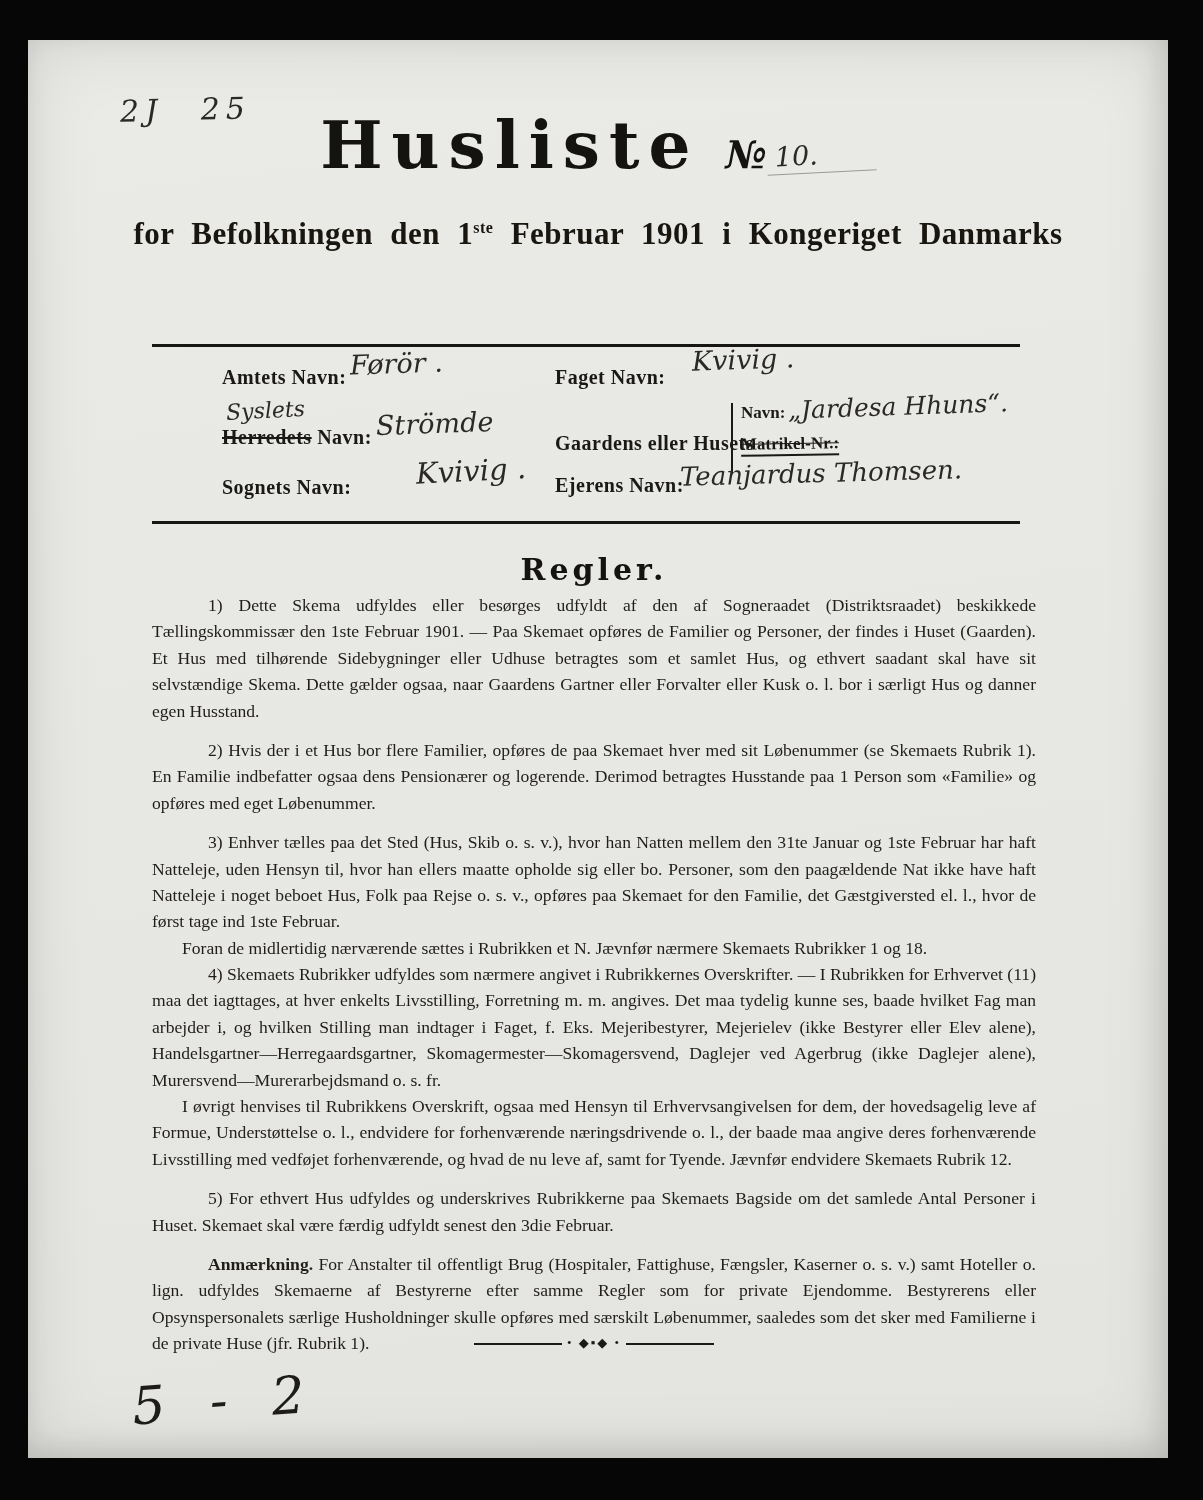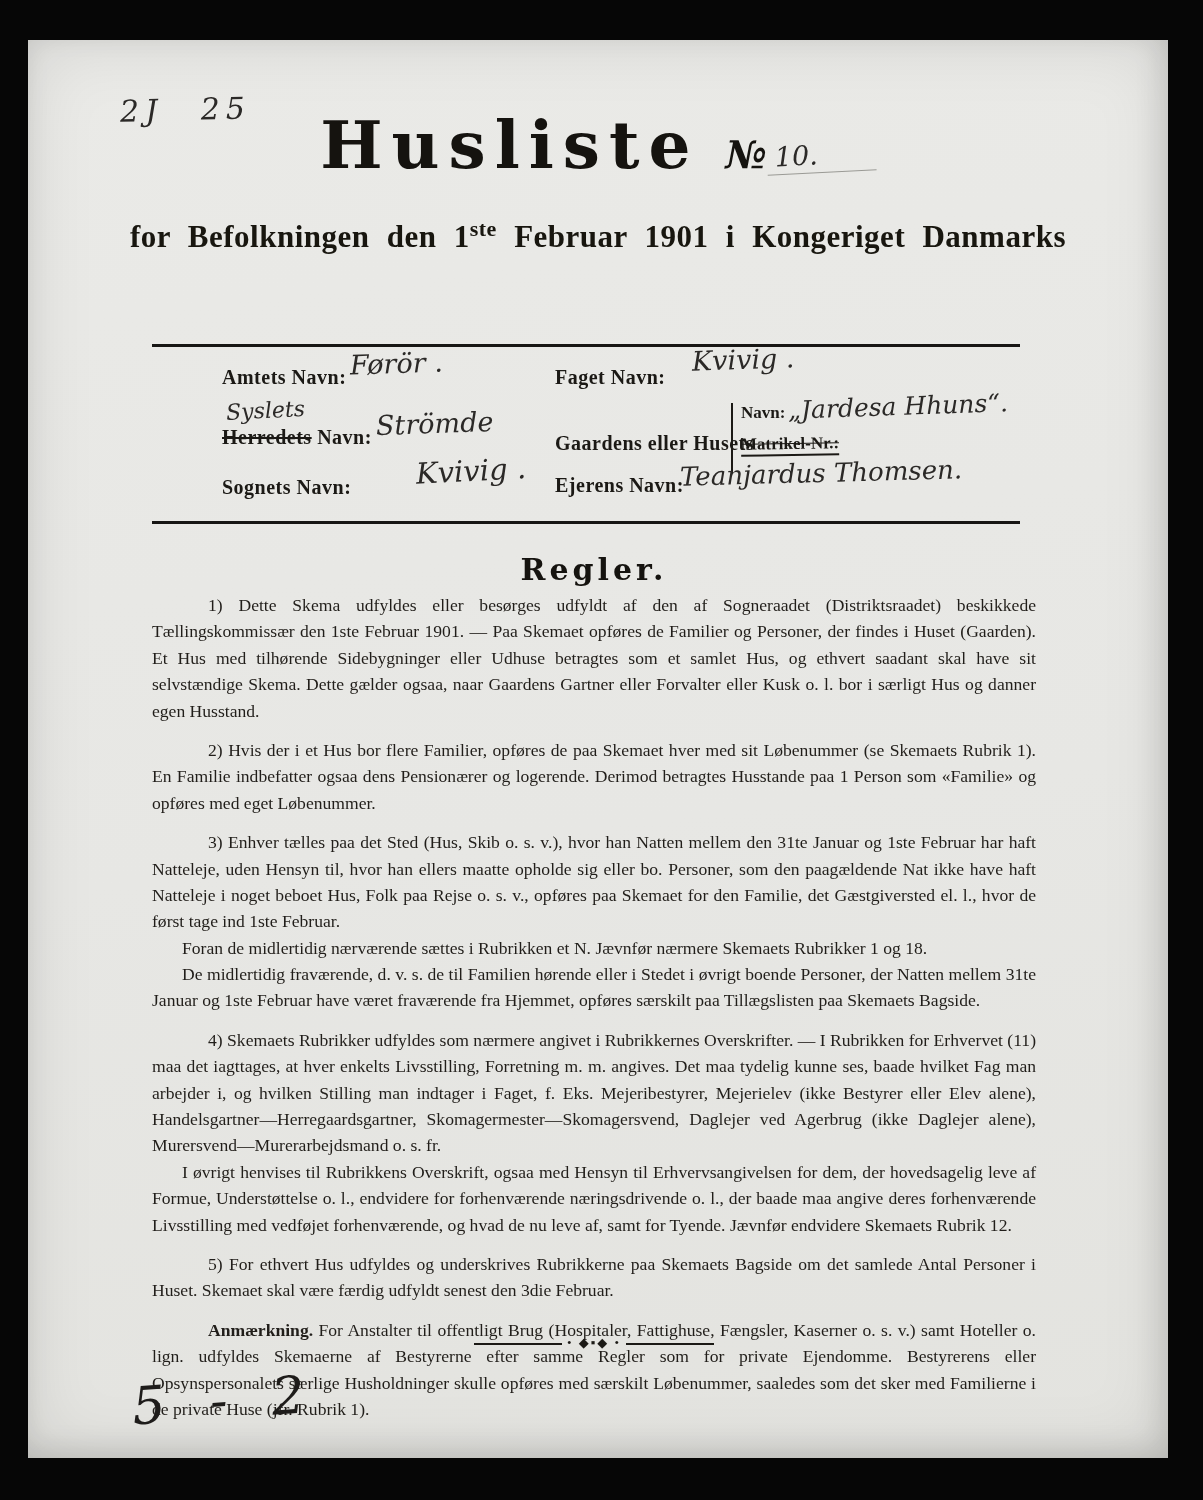--- a/index.html
+++ b/index.html
@@ -36,21 +36,21 @@
   }
   .title-number{
     display:inline-block;font-size:27px;min-width:95px;text-align:left;
     border-bottom:1px solid #9a9a95;transform:rotate(-3deg) translateY(-4px);
     padding:0 6px 2px 8px;
   }
   .subtitle{
     position:absolute;left:0;top:176px;width:100%;text-align:center;
     font-size:31px;font-weight:bold;color:#18160f;word-spacing:9px;letter-spacing:.5px;
   }
-  .subtitle sup{font-size:22px;vertical-align:super;}
+  .subtitle sup{font-size:16px;vertical-align:super;}
   .region{
     position:absolute;left:0;top:245px;width:100%;text-align:center;
     font-size:28px;font-weight:bold;letter-spacing:1px;color:#15130f;
   }
   .rule{
     position:absolute;left:124px;width:868px;height:3px;background:#171614;
   }
   .rule-1{top:304px;}
   .rule-2{top:481px;}
   .label{
@@ -137,21 +137,20 @@
 
   <div class="rule rule-2"></div>
 
   <div class="regler-head">Regler.</div>
 
   <div class="rules-text">
     <p class="p-num">1) Dette Skema udfyldes eller besørges udfyldt af den af Sogneraadet (Distriktsraadet) beskikkede Tællingskommissær den 1ste Februar 1901. — Paa Skemaet opføres de Familier og Personer, der findes i Huset (Gaarden).  Et Hus med tilhørende Sidebygninger eller Udhuse betragtes som et samlet Hus, og ethvert saadant skal have sit selvstændige Skema.  Dette gælder ogsaa, naar Gaardens Gartner eller Forvalter eller Kusk o. l. bor i særligt Hus og danner egen Husstand.</p>
     <p class="p-num">2) Hvis der i et Hus bor flere Familier, opføres de paa Skemaet hver med sit Løbenummer (se Skemaets Rubrik 1). En Familie indbefatter ogsaa dens Pensionærer og logerende.  Derimod betragtes Husstande paa 1 Person som «Familie» og opføres med eget Løbenummer.</p>
     <p class="p-num tight">3) Enhver tælles paa det Sted (Hus, Skib o. s. v.), hvor han Natten mellem den 31te Januar og 1ste Februar har haft Natteleje, uden Hensyn til, hvor han ellers maatte opholde sig eller bo.  Personer, som den paagældende Nat ikke have haft Natteleje i noget beboet Hus, Folk paa Rejse o. s. v., opføres paa Skemaet for den Familie, det Gæstgiversted el. l., hvor de først tage ind 1ste Februar.</p>
     <p class="p-cont">Foran de midlertidig nærværende sættes i Rubrikken et N.  Jævnfør nærmere Skemaets Rubrikker 1 og 18.</p>
-    <p class="p-cont" style="margin-bottom:13px;">De midlertidig fraværende, d. v. s. de til Familien hørende eller i Stedet i øvrigt boende Personer, der Natten mellem 31te Januar og 1ste Februar have været fraværende fra Hjemmet, opføres særskilt paa Tillægslisten paa Skemaets Bagside.</p>
     <p class="p-num tight">4) Skemaets Rubrikker udfyldes som nærmere angivet i Rubrikkernes Overskrifter. — I Rubrikken for Erhvervet (11) maa det iagttages, at hver enkelts Livsstilling, Forretning m. m. angives.  Det maa tydelig kunne ses, baade hvilket Fag man arbejder i, og hvilken Stilling man indtager i Faget, f. Eks. Mejeribestyrer, Mejerielev (ikke Bestyrer eller Elev alene), Handelsgartner—Herregaardsgartner, Skomagermester—Skomagersvend, Daglejer ved Agerbrug (ikke Daglejer alene), Murersvend—Murerarbejdsmand o. s. fr.</p>
     <p class="p-cont" style="margin-bottom:13px;">I øvrigt henvises til Rubrikkens Overskrift, ogsaa med Hensyn til Erhvervsangivelsen for dem, der hovedsagelig leve af Formue, Understøttelse o. l., endvidere for forhenværende næringsdrivende o. l., der baade maa angive deres forhenværende Livsstilling med vedføjet forhenværende, og hvad de nu leve af, samt for Tyende.  Jævnfør endvidere Skemaets Rubrik 12.</p>
     <p class="p-num">5) For ethvert Hus udfyldes og underskrives Rubrikkerne paa Skemaets Bagside om det samlede Antal Personer i Huset.  Skemaet skal være færdig udfyldt senest den 3die Februar.</p>
     <p class="p-num"><span class="anm-label">Anmærkning.</span><span>  For Anstalter til offentligt Brug (Hospitaler, Fattighuse, Fængsler, Kaserner o. s. v.) samt Hoteller o. lign. udfyldes Skemaerne af Bestyrerne efter samme Regler som for private Ejendomme.  Bestyrerens eller Opsynspersonalets særlige Husholdninger skulle opføres med særskilt Løbenummer, saaledes som det sker med Familierne i de private Huse (jfr. Rubrik 1).</span></p>
   </div>
 
   <div class="ornament">
     <span class="orn-line"></span>
     <span class="orn-glyphs">•&nbsp;◆▪◆&nbsp;•</span>
     <span class="orn-line"></span>

